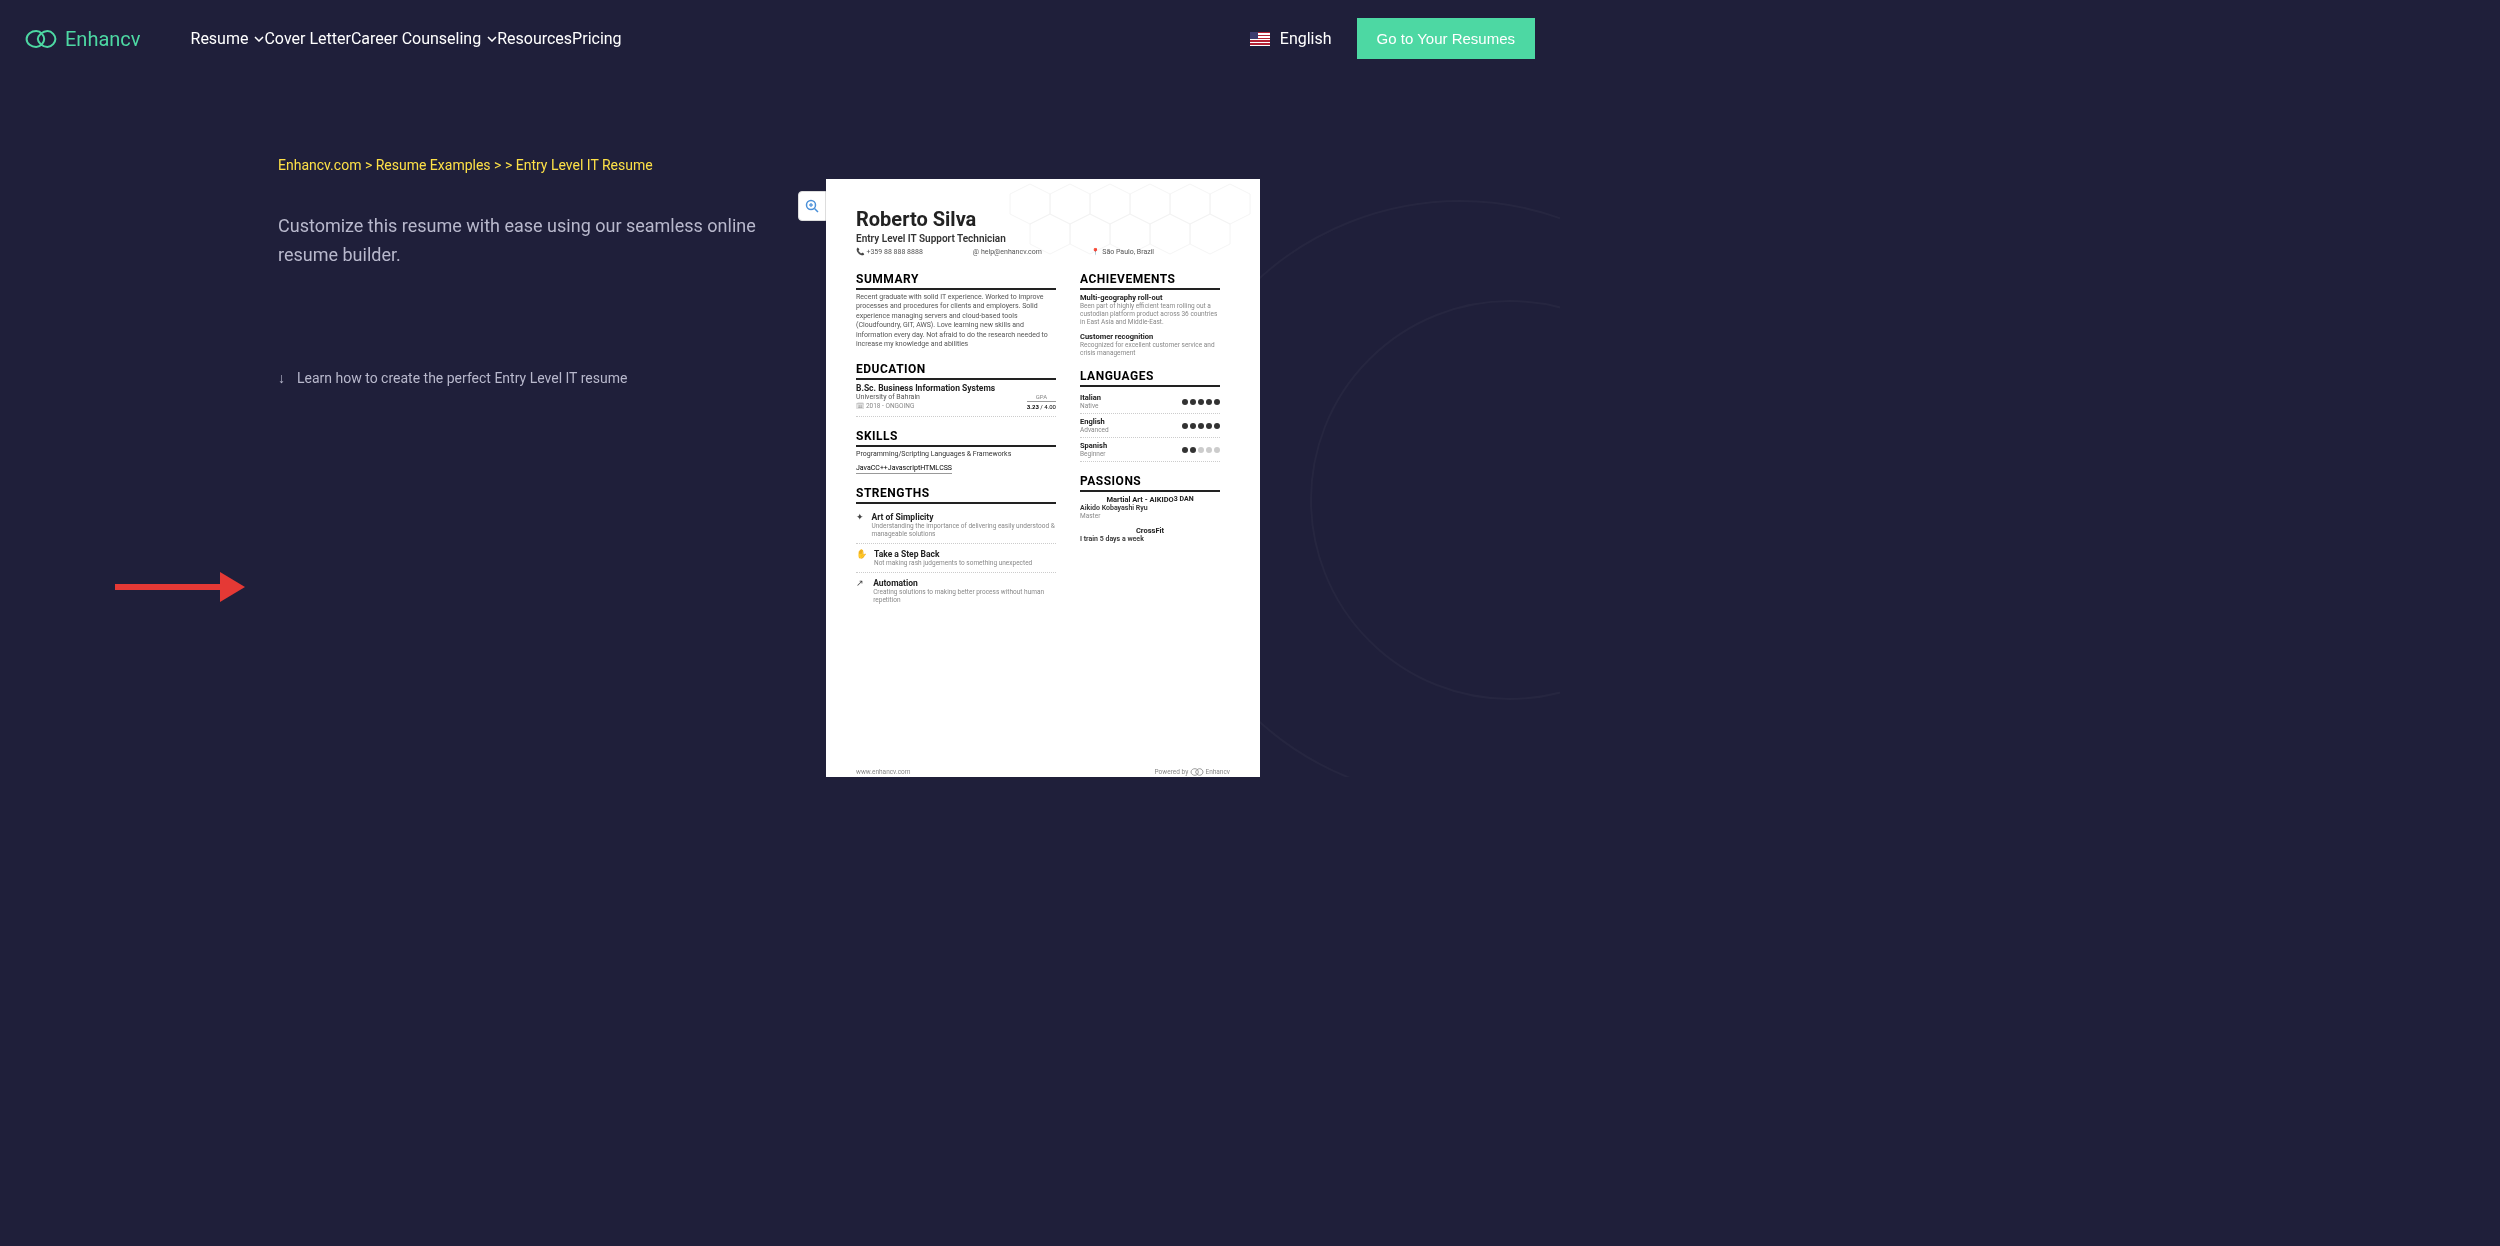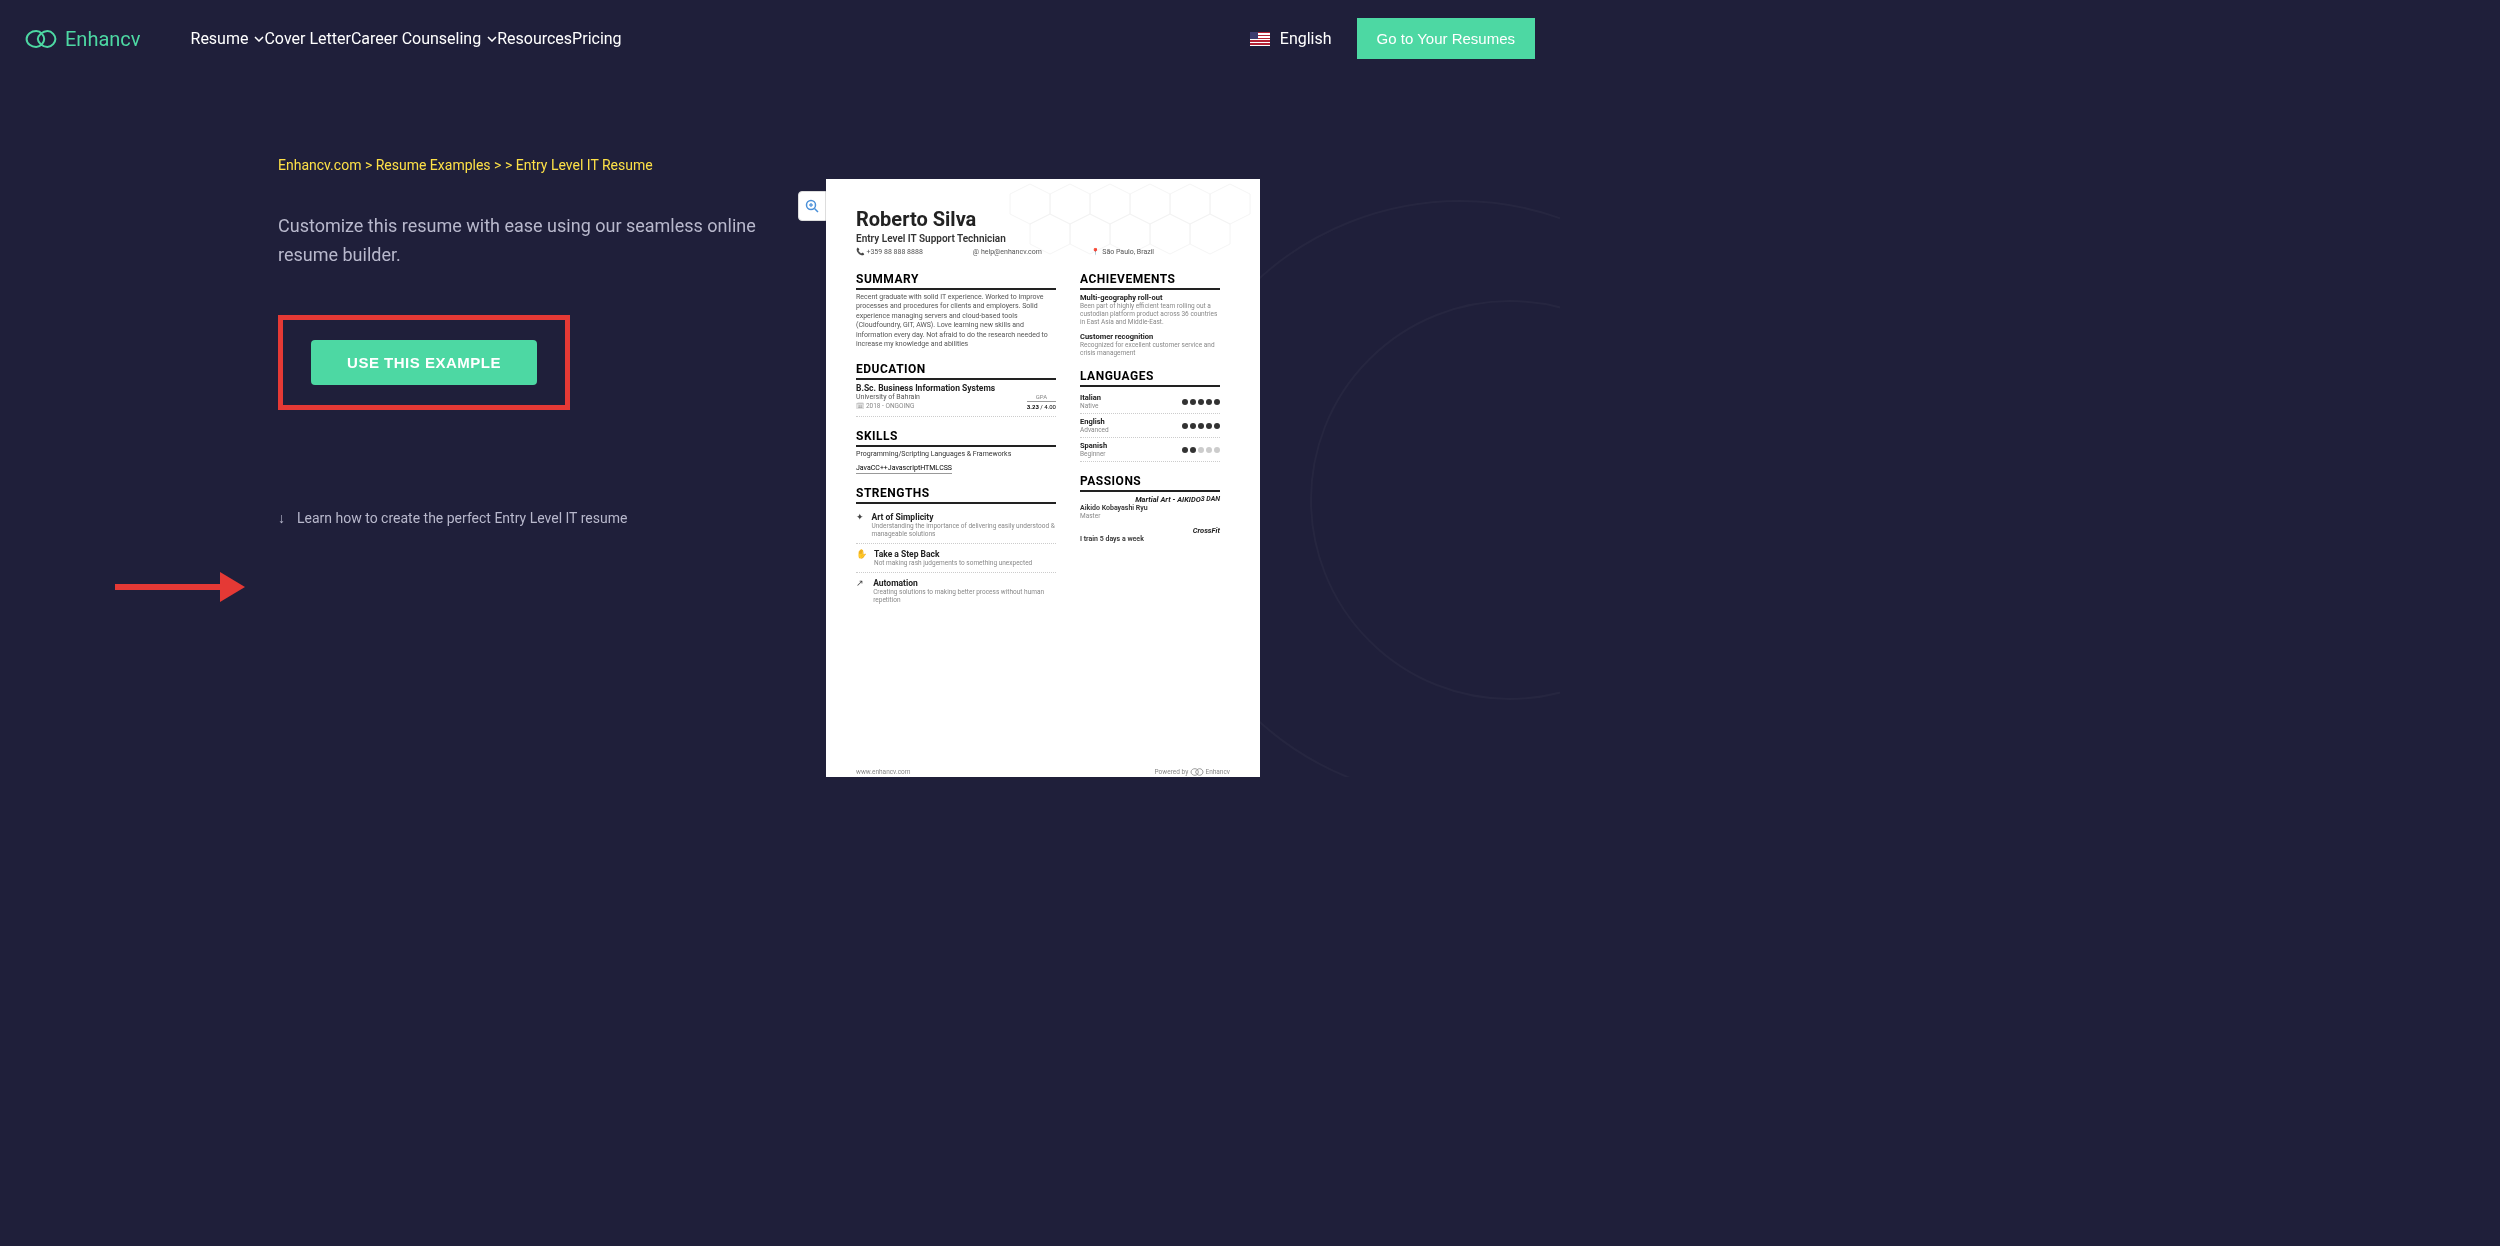--- a/index.html
+++ b/index.html
@@ -234,21 +234,21 @@
 .gpa-box .label { border-bottom: 1px solid #999; padding-bottom: 1px; margin-bottom: 1px; color: #888; }
 .skills-tags { display: flex; flex-wrap: wrap; gap: 0; font-size: 7px; margin-top: 4px; }
 .skills-tags span { border-bottom: 1px solid #999; padding-bottom: 1px; }
 .strength-item { display: flex; gap: 8px; border-bottom: 1px dotted #ccc; padding: 5px 0; }
 .strength-item:last-child { border-bottom: none; }
 .strength-icon { width: 10px; font-size: 9px; color: #444; }
 .lang-row { display: flex; justify-content: space-between; align-items: center; border-bottom: 1px dotted #ccc; padding: 3px 0; }
 .dots { display: flex; gap: 2px; }
 .dot { width: 6px; height: 6px; border-radius: 50%; background: #333; }
 .dot.empty { background: #ccc; }
-.passion-row { display: flex; justify-content: flex-end; font-style: italic; }
+.passion-row { display: flex; justify-content: center; }
 .resume-footer {
   position: absolute;
   bottom: 18px;
   left: 30px;
   right: 30px;
   display: flex;
   justify-content: space-between;
   font-size: 6.5px;
   color: #888;
 }
@@ -315,23 +315,20 @@
   <div class="left-col">
     <div class="breadcrumb">
       <span>Enhancv.com</span>
       <span>&gt;</span>
       <span>Resume Examples</span>
       <span>&gt;</span>
       <span>&gt;</span>
       <span>Entry Level IT Resume</span>
     </div>
     <p class="subtitle">Customize this resume with ease using our seamless online resume builder.</p>
-    <div class="cta-box">
-      <button class="cta-btn">USE THIS EXAMPLE</button>
-    </div>
     <div class="learn-link">
       <span>↓</span>
       <span>Learn how to create the perfect Entry Level IT resume</span>
     </div>
   </div>
 
   <div class="resume-preview">
     <div class="zoom-btn">
       <svg width="14" height="14" viewBox="0 0 14 14">
           <circle cx="6" cy="6" r="4.5" stroke="#4a90d9" stroke-width="1.5" fill="none"></circle>

